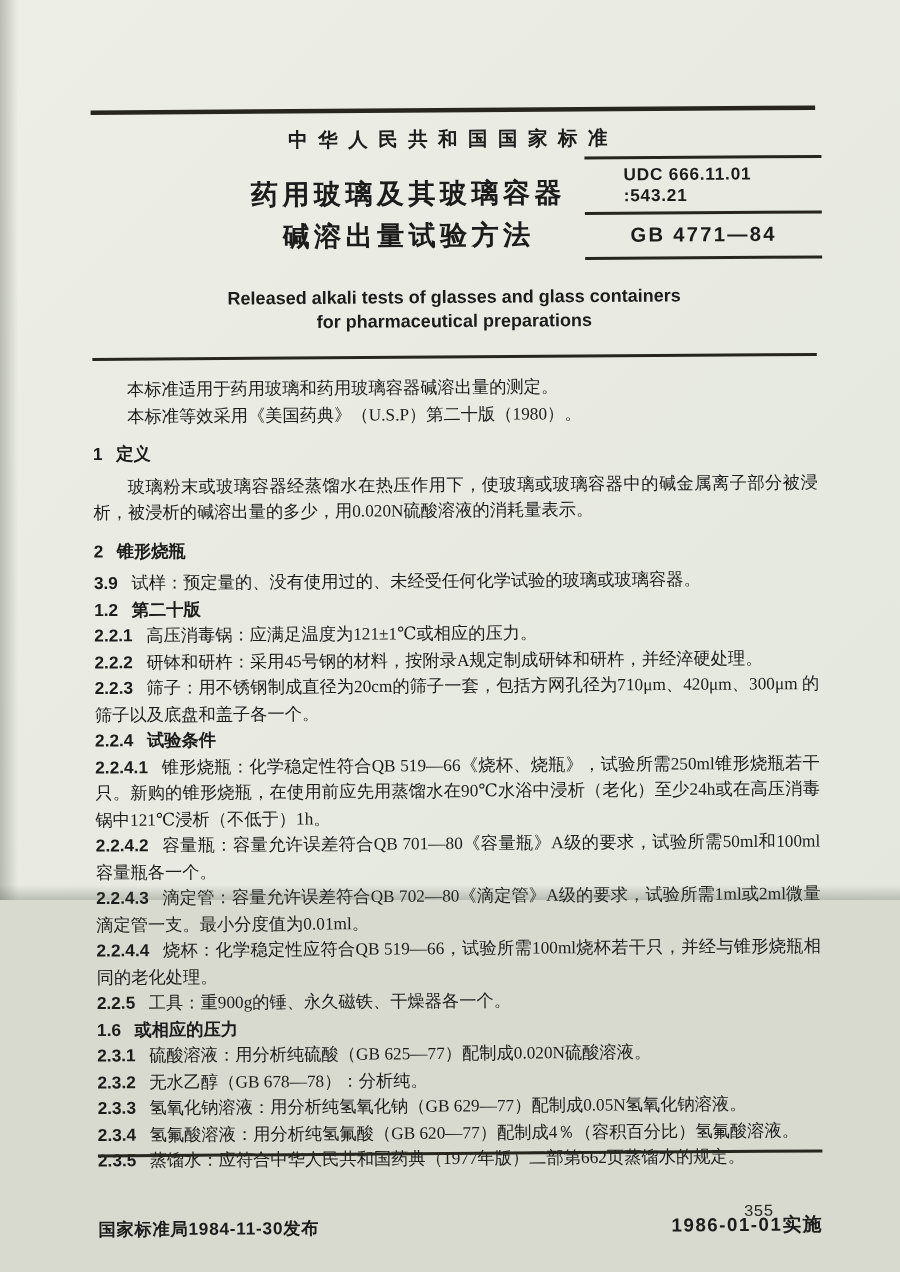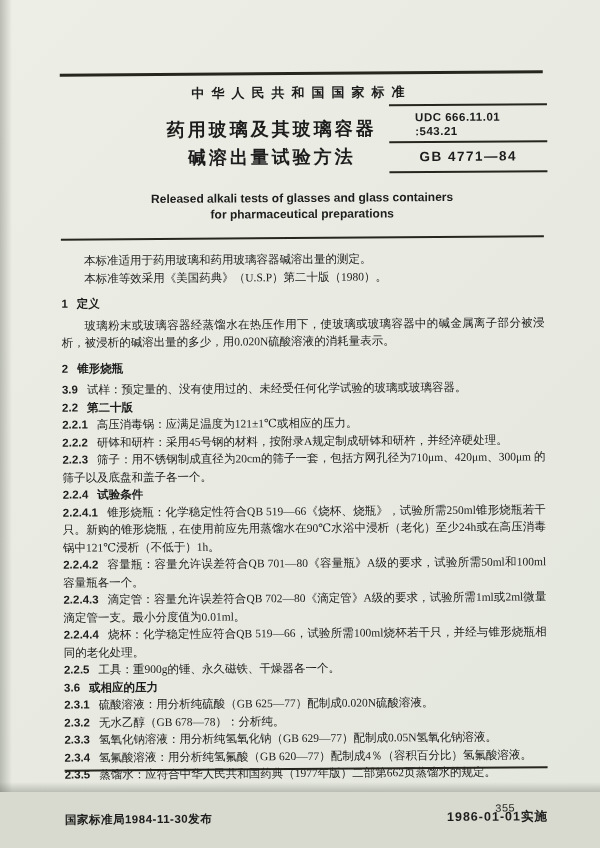--- a/index.html
+++ b/index.html
@@ -1,18 +1,18 @@
 <!DOCTYPE html>
 <html><head>
 <meta charset="utf-8">
 <style>
   html,body{margin:0;padding:0;}
   body{width:600px;height:848px;overflow:hidden;background:#d8dacf;}
   .page{
-    position:relative;width:600px;height:792px;
+    position:relative;width:600px;height:600px;
     background:linear-gradient(135deg,#edeee6 0%,#e9ebe2 45%,#e4e7dd 100%);
     color:#1c1c1c;
     font-family:"Liberation Serif","DejaVu Serif",serif;
   }
   .page::before{ 
     content:"";position:absolute;left:0;top:0;bottom:0;width:12px;
     background:linear-gradient(90deg,rgba(70,75,65,.30),rgba(70,75,65,0));
     pointer-events:none;z-index:5;
   }
   .page::after{ 
@@ -113,31 +113,31 @@
 
     <div class="main-rule"></div>
 
     <div class="body-text">
       <p class="ind"><span>本标准适用于药用玻璃和药用玻璃容器碱溶出量的测定。</span></p>
       <p class="ind"><span>本标准等效采用《美国药典》（U.S.P）第二十版（1980）。</span></p>
       <p class="head"><span class="num">1</span><span>定义</span></p>
       <p class="ind"><span>玻璃粉末或玻璃容器经蒸馏水在热压作用下，使玻璃或玻璃容器中的碱金属离子部分被浸析，被浸析的碱溶出量的多少，用0.020N硫酸溶液的消耗量表示。</span></p>
       <p class="head"><span class="num">2</span><span>锥形烧瓶</span></p>
       <p><span class="num">3.9</span><span>试样：预定量的、没有使用过的、未经受任何化学试验的玻璃或玻璃容器。</span></p>
-      <p class="subhead"><span class="num">2.2</span><span>第二十版</span></p>
+      <p class="subhead"><span class="num">1.2</span><span>第二十版</span></p>
       <p><span class="num">2.2.1</span><span>高压消毒锅：应满足温度为121±1℃或相应的压力。</span></p>
       <p><span class="num">2.2.2</span><span>研钵和研杵：采用45号钢的材料，按附录A规定制成研钵和研杵，并经淬硬处理。</span></p>
       <p><span class="num">2.2.3</span><span>筛子：用不锈钢制成直径为20cm的筛子一套，包括方网孔径为710μm、420μm、300μm 的筛子以及底盘和盖子各一个。</span></p>
       <p class="subhead"><span class="num">2.2.4</span><span>试验条件</span></p>
       <p><span class="num">2.2.4.1</span><span>锥形烧瓶：化学稳定性符合QB 519—66《烧杯、烧瓶》，试验所需250ml锥形烧瓶若干只。新购的锥形烧瓶，在使用前应先用蒸馏水在90℃水浴中浸析（老化）至少24h或在高压消毒锅中121℃浸析（不低于）1h。</span></p>
       <p><span class="num">2.2.4.2</span><span>容量瓶：容量允许误差符合QB 701—80《容量瓶》A级的要求，试验所需50ml和100ml容量瓶各一个。</span></p>
       <p><span class="num">2.2.4.3</span><span>滴定管：容量允许误差符合QB 702—80《滴定管》A级的要求，试验所需1ml或2ml微量滴定管一支。最小分度值为0.01ml。</span></p>
       <p><span class="num">2.2.4.4</span><span>烧杯：化学稳定性应符合QB 519—66，试验所需100ml烧杯若干只，并经与锥形烧瓶相同的老化处理。</span></p>
       <p><span class="num">2.2.5</span><span>工具：重900g的锤、永久磁铁、干燥器各一个。</span></p>
-      <p class="subhead"><span class="num">3.6</span><span>或相应的压力</span></p>
+      <p class="subhead"><span class="num">1.6</span><span>或相应的压力</span></p>
       <p><span class="num">2.3.1</span><span>硫酸溶液：用分析纯硫酸（GB 625—77）配制成0.020N硫酸溶液。</span></p>
       <p><span class="num">2.3.2</span><span>无水乙醇（GB 678—78）：分析纯。</span></p>
       <p><span class="num">2.3.3</span><span>氢氧化钠溶液：用分析纯氢氧化钠（GB 629—77）配制成0.05N氢氧化钠溶液。</span></p>
       <p><span class="num">2.3.4</span><span>氢氟酸溶液：用分析纯氢氟酸（GB 620—77）配制成4％（容积百分比）氢氟酸溶液。</span></p>
       <p><span class="num">2.3.5</span><span>蒸馏水：应符合中华人民共和国药典（1977年版）二部第662页蒸馏水的规定。</span></p>
     </div>
 
     <div class="footer">
       <span class="issued">国家标准局1984-11-30发布</span>
       <span class="effective">1986-01-01实施</span>

